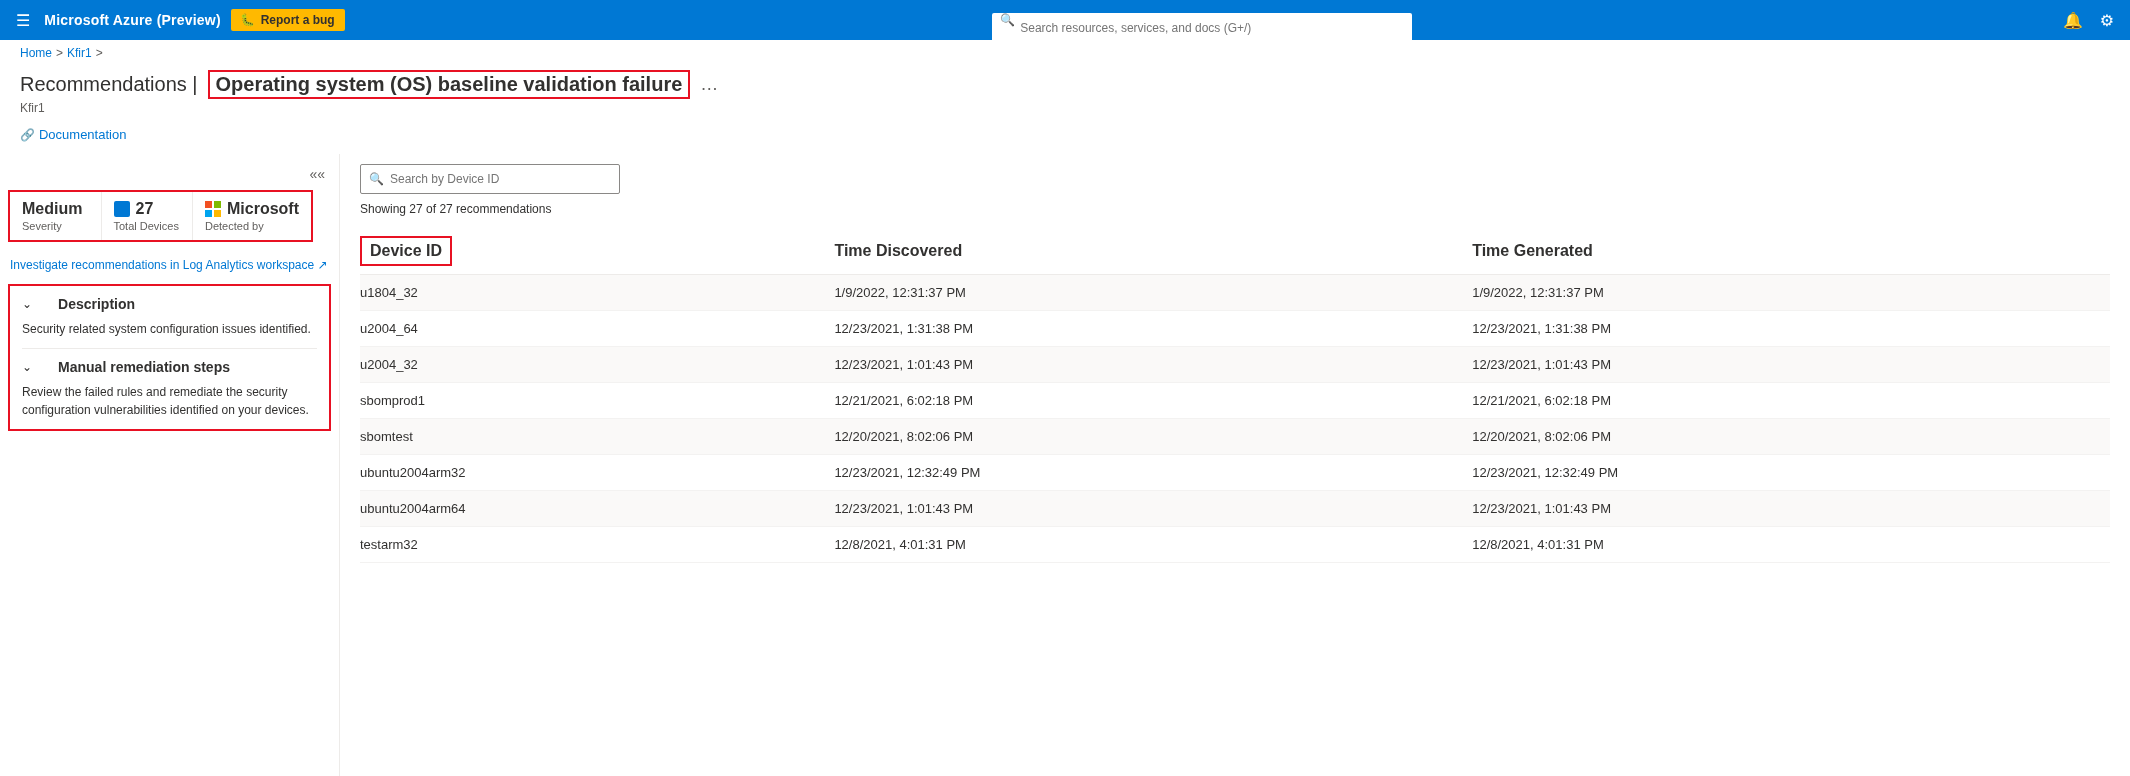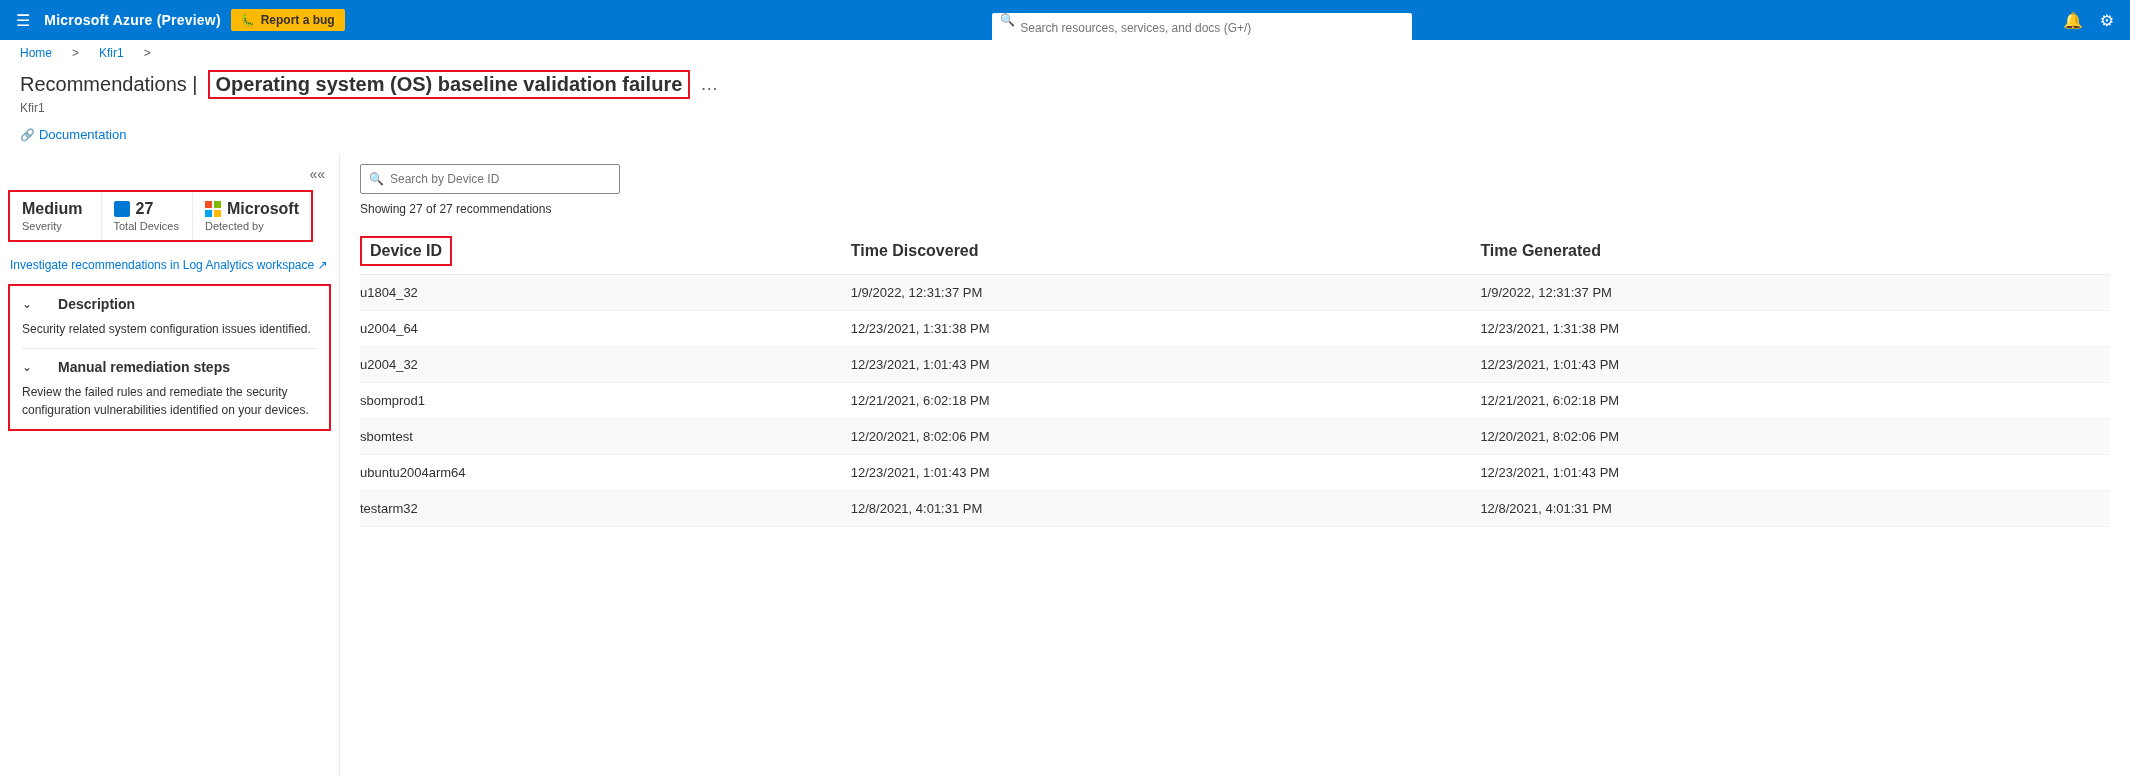--- a/index.html
+++ b/index.html
@@ -78,21 +78,21 @@
       cursor: pointer;
       padding: 4px;
     }
 
     
     .breadcrumb {
       padding: 6px 20px;
       font-size: 12px;
       color: #0078d4;
       display: flex;
-      gap: 20px;
+      gap: 4px;
       align-items: center;
     }
     .breadcrumb-sep { color: #605e5c; }
     .breadcrumb-link { color: #0078d4; cursor: pointer; text-decoration: none; }
 
     
     .page-title-area {
       padding: 4px 20px 2px 20px;
       display: flex;
       align-items: center;
@@ -450,20 +450,25 @@
       <td>sbomprod1</td>
       <td>12/21/2021, 6:02:18 PM</td>
       <td>12/21/2021, 6:02:18 PM</td>
     </tr>
           <tr>
       <td>sbomtest</td>
       <td>12/20/2021, 8:02:06 PM</td>
       <td>12/20/2021, 8:02:06 PM</td>
     </tr>
           <tr>
+      <td>ubuntu2004arm32</td>
+      <td>12/23/2021, 12:32:49 PM</td>
+      <td>12/23/2021, 12:32:49 PM</td>
+    </tr>
+          <tr>
       <td>ubuntu2004arm64</td>
       <td>12/23/2021, 1:01:43 PM</td>
       <td>12/23/2021, 1:01:43 PM</td>
     </tr>
           <tr>
       <td>testarm32</td>
       <td>12/8/2021, 4:01:31 PM</td>
       <td>12/8/2021, 4:01:31 PM</td>
     </tr>
         </tbody>

